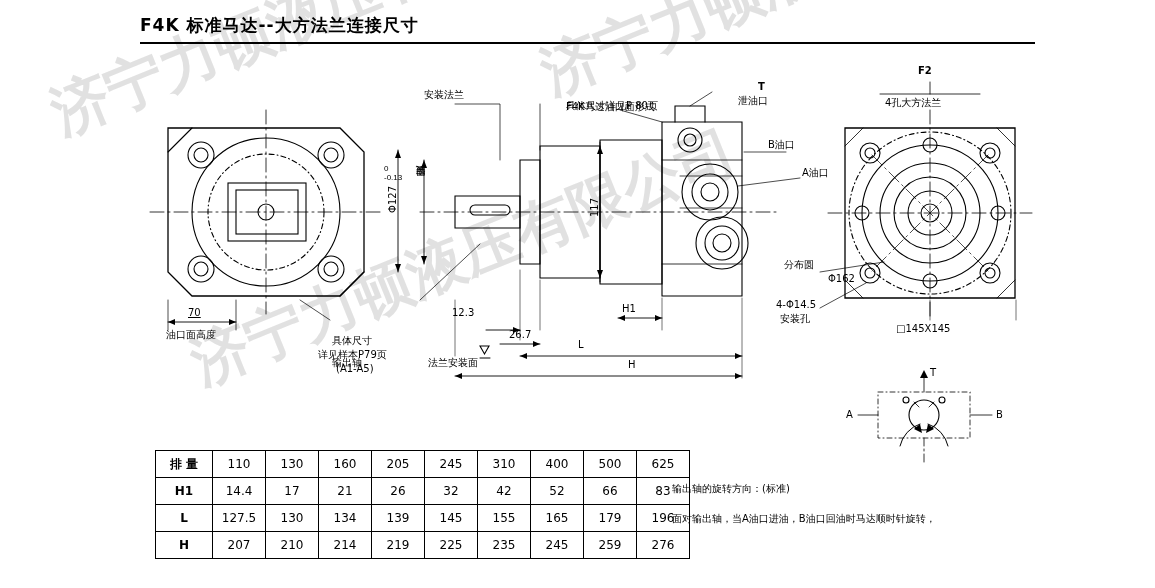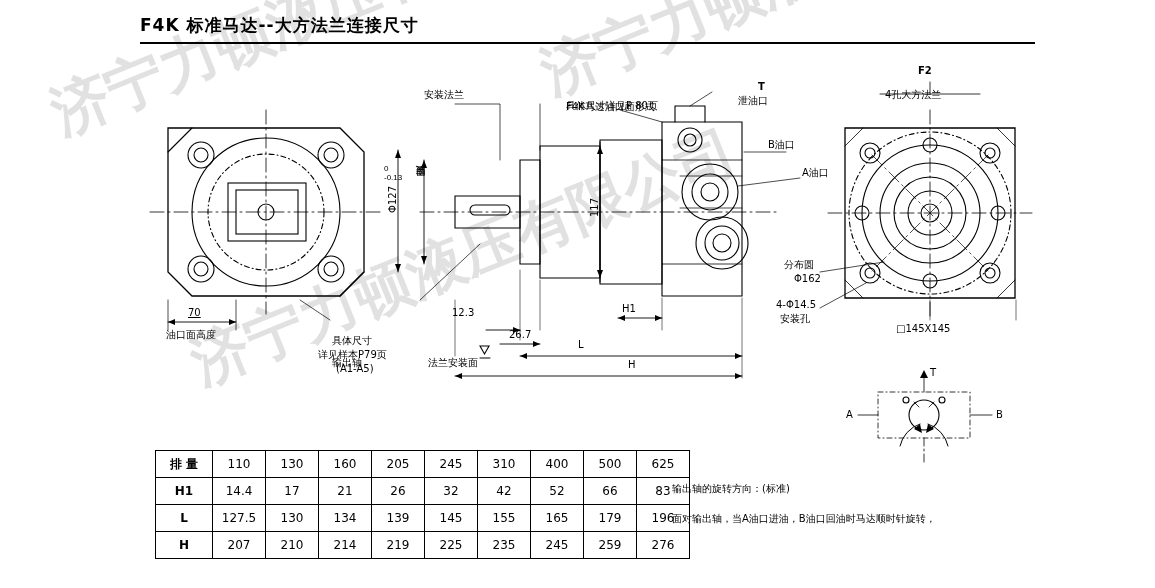--- a/index.html
+++ b/index.html
@@ -241,21 +241,21 @@
   <div class="lbl" style="left:424px;top:88px;">安装法兰</div>
   <div class="lbl" style="left:566px;top:100px;text-align:right;">F4K马达油口面形式</div>
   <div class="lbl" style="left:566px;top:99px;">具体尺寸详见P 80页</div>
 
   <div class="lbl" style="left:758px;top:80px;font-weight:bold;">T</div>
   <div class="lbl" style="left:738px;top:94px;">泄油口</div>
   <div class="lbl" style="left:768px;top:138px;">B油口</div>
   <div class="lbl" style="left:802px;top:166px;">A油口</div>
 
   <div class="lbl" style="left:918px;top:64px;font-weight:bold;">F2</div>
-  <div class="lbl" style="left:885px;top:88px;text-align:center;">4孔大方法兰</div>
+  <div class="lbl" style="left:885px;top:96px;text-align:center;">4孔大方法兰</div>
 
   <div style="position:absolute;left:386px;top:186px;">
     <div class="lbl vert" style="position:static;display:inline-block;">Φ127</div>
     <div style="position:absolute;left:-2px;top:-22px;font-size:8px;line-height:9px;text-align:left;">
       <div>0</div>
       <div>-0.13</div>
     </div>
   </div>
   <div class="lbl vert" style="left:414px;top:184px;">安装止口</div>
   <div class="lbl vert" style="left:588px;top:198px;">117</div>
@@ -270,21 +270,21 @@
   <div class="lbl" style="left:166px;top:328px;">油口面高度</div>
 
   <div class="lbl c" style="left:332px;top:320px;margin-top:36px;">输出轴</div>
   <div class="lbl c" style="left:332px;top:334px;">具体尺寸</div>
   <div class="lbl c" style="left:318px;top:348px;">详见样本P79页</div>
   <div class="lbl c" style="left:336px;top:362px;">(A1-A5)</div>
 
   <div class="lbl" style="left:428px;top:356px;">法兰安装面</div>
 
   <div class="lbl" style="left:784px;top:258px;">分布圆</div>
-  <div class="lbl" style="left:794px;top:272px;text-align:center;">Φ162</div>
+  <div class="lbl" style="left:828px;top:272px;text-align:center;">Φ162</div>
   <div class="lbl" style="left:776px;top:298px;">4-Φ14.5</div>
   <div class="lbl" style="left:780px;top:312px;">安装孔</div>
   <div class="lbl" style="left:896px;top:322px;">□145X145</div>
 
   <div class="lbl" style="left:930px;top:366px;">T</div>
   <div class="lbl" style="left:846px;top:408px;">A</div>
   <div class="lbl" style="left:996px;top:408px;">B</div>
 
   <table class="spec">
     <tbody>

